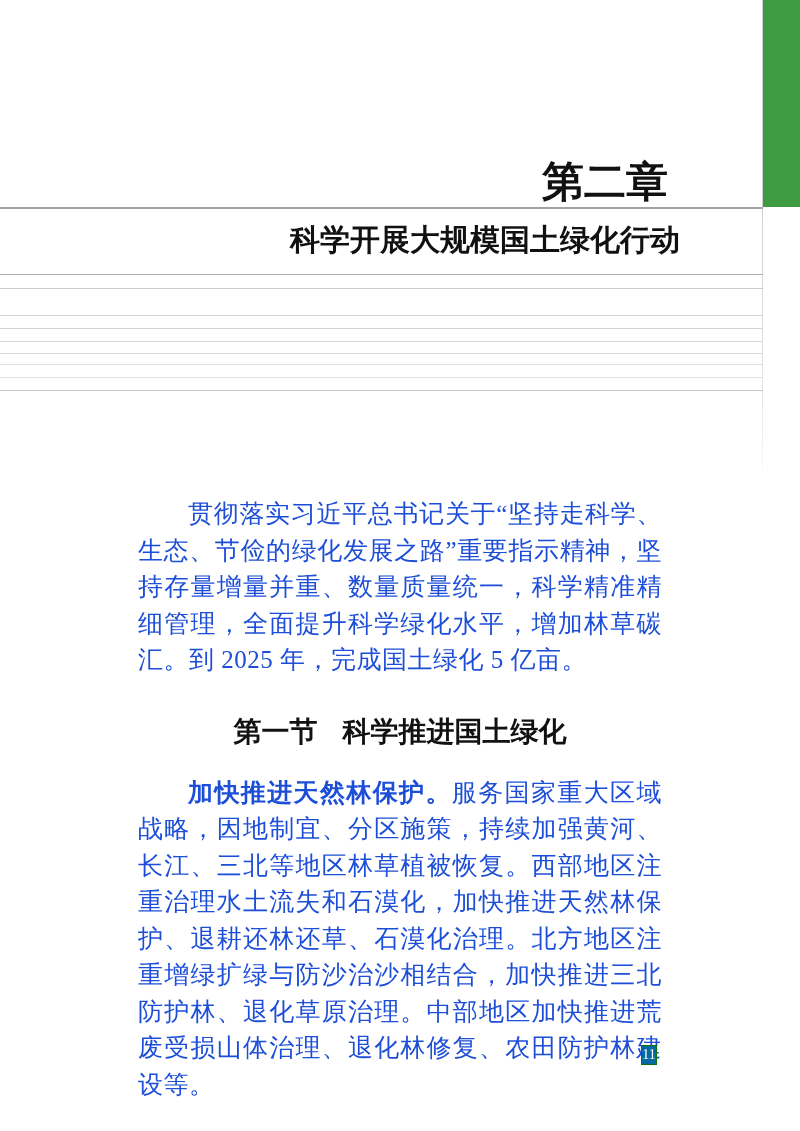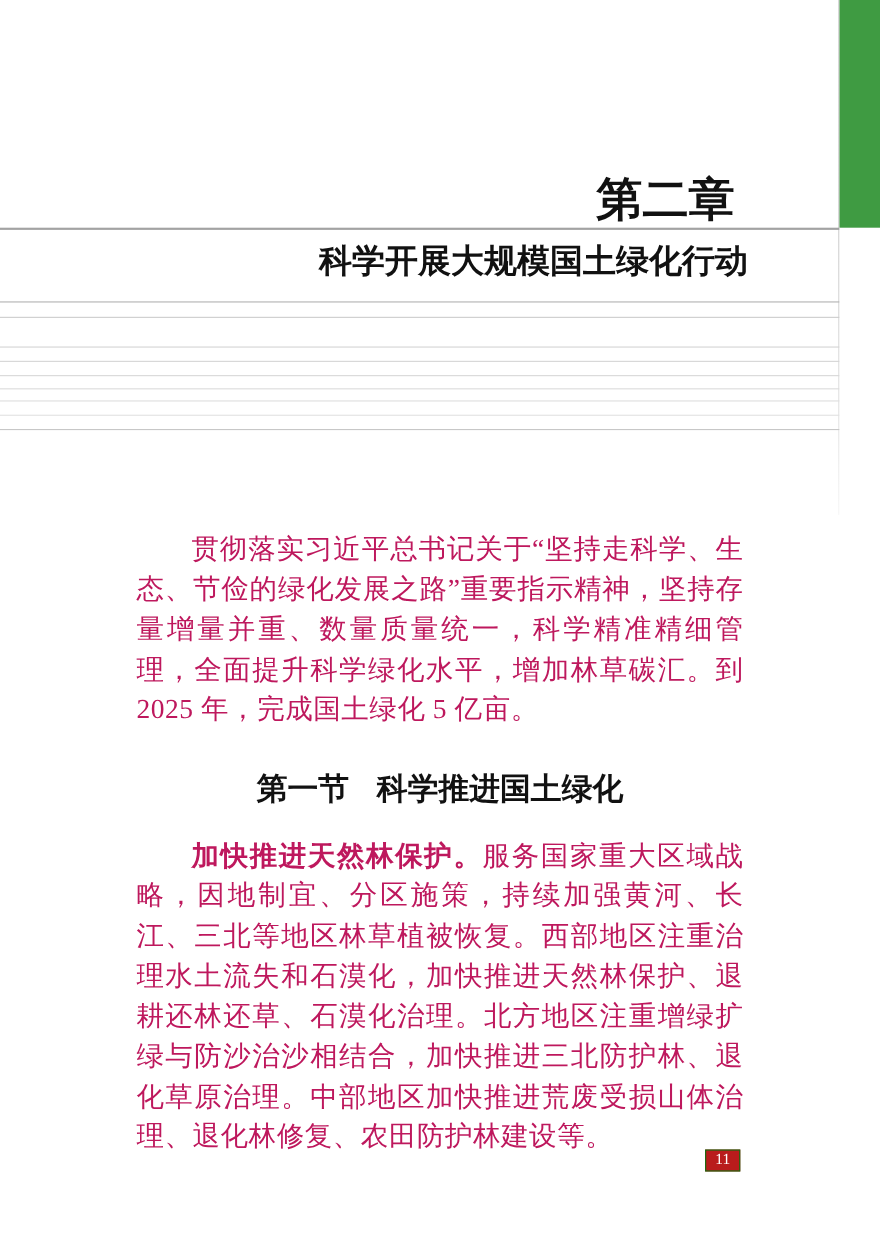--- a/index.html
+++ b/index.html
@@ -66,37 +66,36 @@
   .chapter-title {
     position: absolute;
     top: 219px;
     right: 120px;
     margin: 0;
     font-size: 30px;
     line-height: 42px;
     font-weight: bold;
     color: #111111;
     white-space: nowrap;
-    font-family: Liberation Mono, monospace;
   }
 
   .body-col {
     position: absolute;
     left: 120px;
     top: 478px;
     width: 560px;
   }
   .para {
-    margin: 4px;
+    margin: 18px;
     font-size: 25px;
     line-height: 36.5px;
     text-align: justify;
     text-justify: inter-ideograph;
     text-indent: 2em;
-    color: #be185d;
+    color: #1d4ed8;
     letter-spacing: 0.5px;
     font-family: Liberation Serif, serif;
   }
   .section-heading {
     margin: 36px 0 26px 0;
     font-size: 28px;
     line-height: 34px;
     font-weight: bold;
     text-align: center;
     color: #111111;
@@ -108,23 +107,23 @@
   }
   .para .lead {
     font-weight: bold;
     letter-spacing: 0.5px;
   }
 
   .page-badge {
     position: absolute;
     left: 641px;
     top: 1045px;
-    width: 32px;
+    width: 16px;
     height: 20px;
-    background: #b91c1c;
+    background: #0369a1;
     border: 1px solid #0e700e;
     box-sizing: border-box;
     color: #ffffff;
     font-size: 14px;
     line-height: 18px;
     text-align: center;
     font-family: "Liberation Serif", "DejaVu Serif", serif;
   }
 </style>
 </head>

